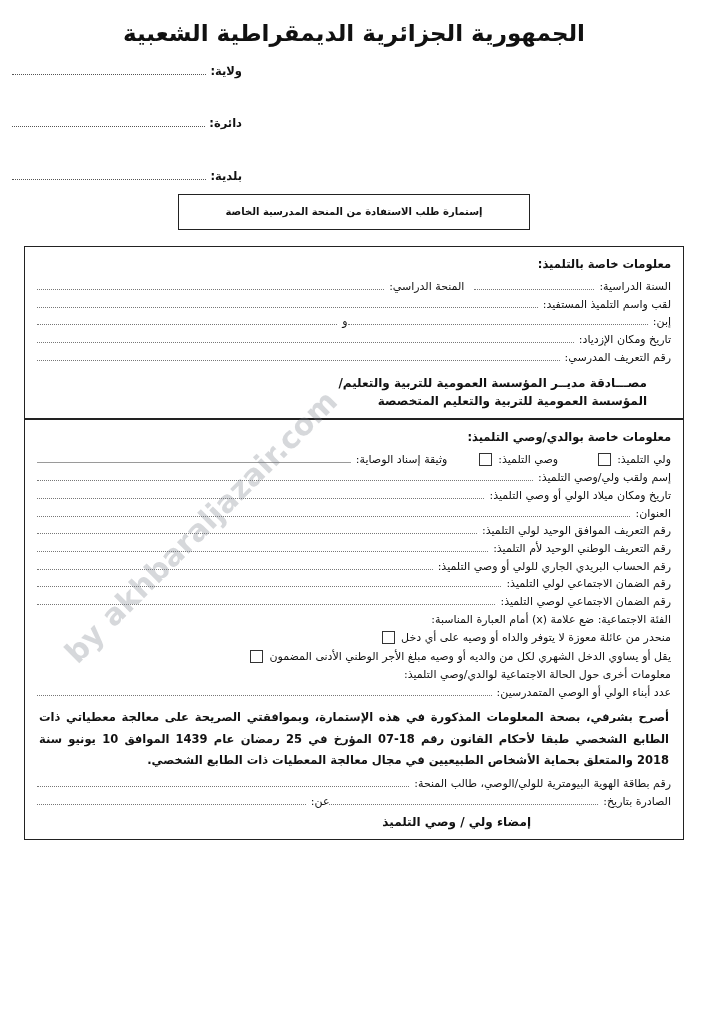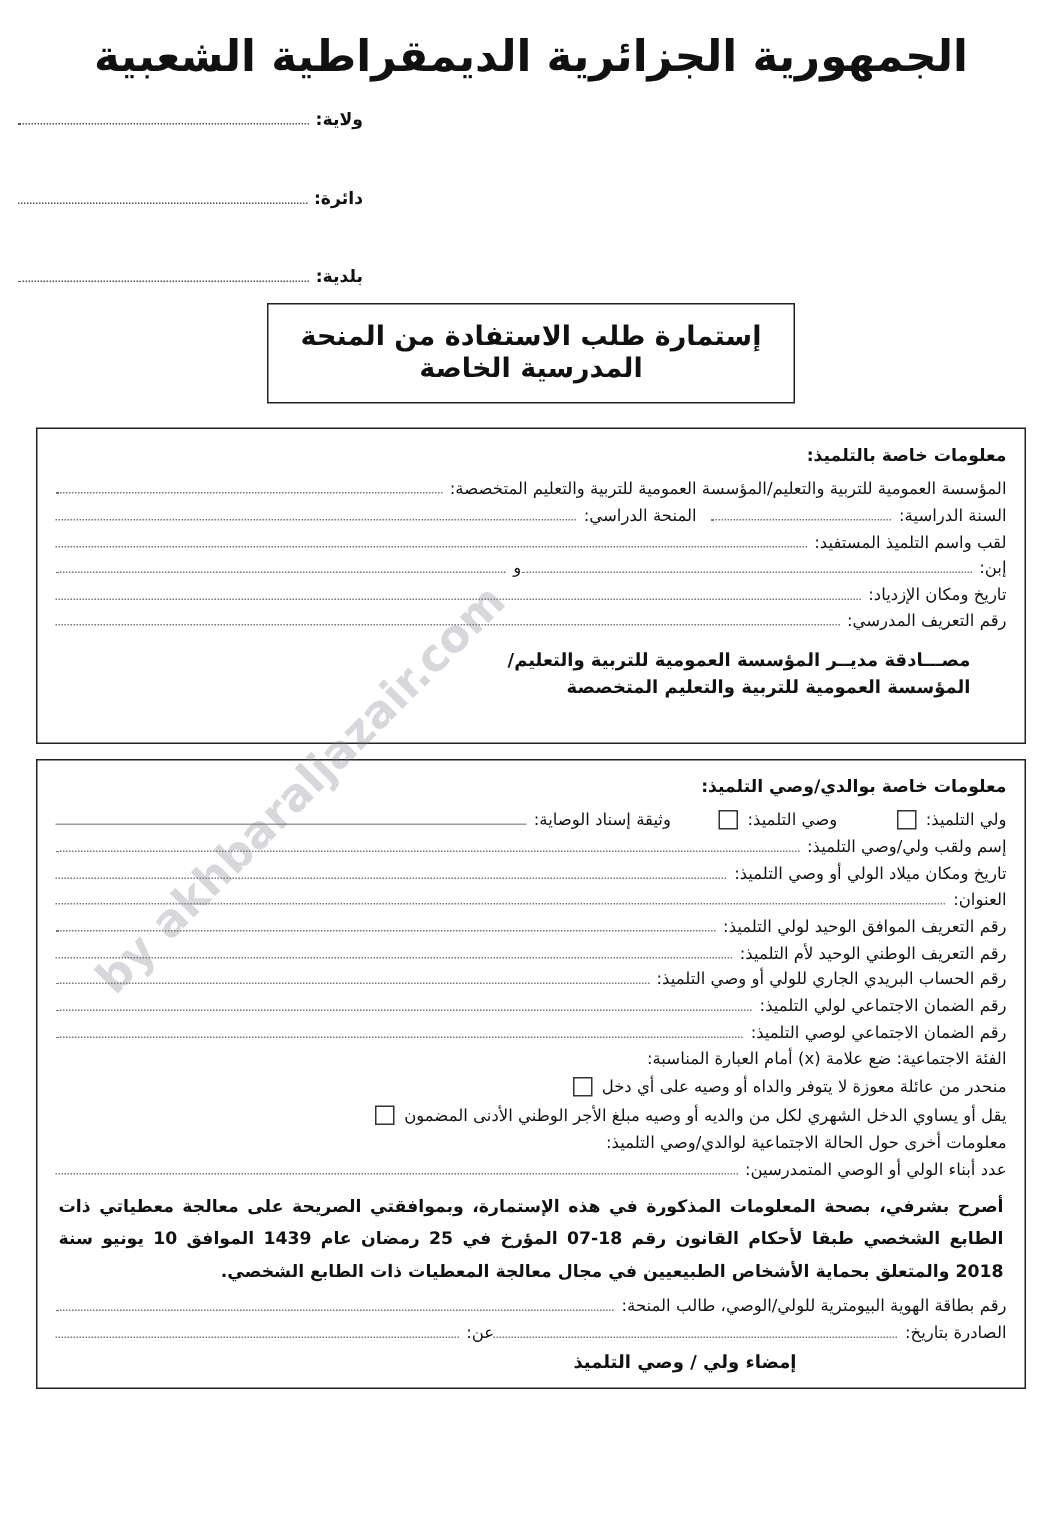--- a/index.html
+++ b/index.html
@@ -37,21 +37,21 @@
     white-space: nowrap;
     direction: ltr;
     letter-spacing: 0px;
     pointer-events: none;
     z-index: 5;
   }
 
   
   .doc-title {
     text-align: center;
-    font-size: 29px;
+    font-size: 23px;
     font-weight: 700;
     letter-spacing: 0;
     margin: 18px 0 0 0;
     padding: 0 40px;
     line-height: 1.35;
   }
 
   .admin-block {
     margin-top: 14px;
     padding-left: 0;
@@ -78,38 +78,38 @@
     border-bottom: 1px dotted #555;
     margin: 0 4px 3px 0;
     height: 1px;
   }
 
   .title-box {
     width: 352px;
     margin: 10px auto 0 auto;
     border: 1.4px solid #222;
     text-align: center;
-    font-size: 18px;
+    font-size: 10px;
     font-weight: 700;
     padding: 11px 8px 12px 8px;
     box-sizing: border-box;
   }
 
   
   .section {
     border: 1.3px solid #222;
     margin: 0 24px;
     box-sizing: border-box;
     padding: 8px 12px 8px 12px;
     position: relative;
     background: transparent;
     z-index: 2;
   }
-  #section-student { margin-top: 16px; padding-bottom: 26px; }
-  #section-guardian { margin-top: 10px; padding-bottom: 8px; }
+  #section-student { margin-top: 16px; padding-bottom: 6px; }
+  #section-guardian { padding-bottom: 8px; }
 
   .sec-head {
     font-size: 11.5px;
     font-weight: 700;
     margin: 2px 0 7px 0;
     text-align: right;
   }
 
   
   .frow {
@@ -224,24 +224,20 @@
       <span class="lbl">بلدية:</span>
       <span class="dots"></span>
     </div>
   </div>
 
   <div class="title-box">إستمارة طلب الاستفادة من المنحة المدرسية الخاصة</div>
 
   <div class="section" id="section-student">
     <div class="sec-head">معلومات خاصة بالتلميذ:</div>
 
-    <div class="frow">
-      <span class="lbl">المؤسسة العمومية للتربية والتعليم/المؤسسة العمومية للتربية والتعليم المتخصصة:</span>
-      <span class="fill"></span>
-    </div>
 
     <div class="frow">
       <span class="lbl">السنة الدراسية:</span>
       <span class="fill short"></span>
       <span class="gap"></span>
       <span class="lbl">المنحة الدراسي:</span>
       <span class="fill"></span>
     </div>
 
     <div class="frow">

